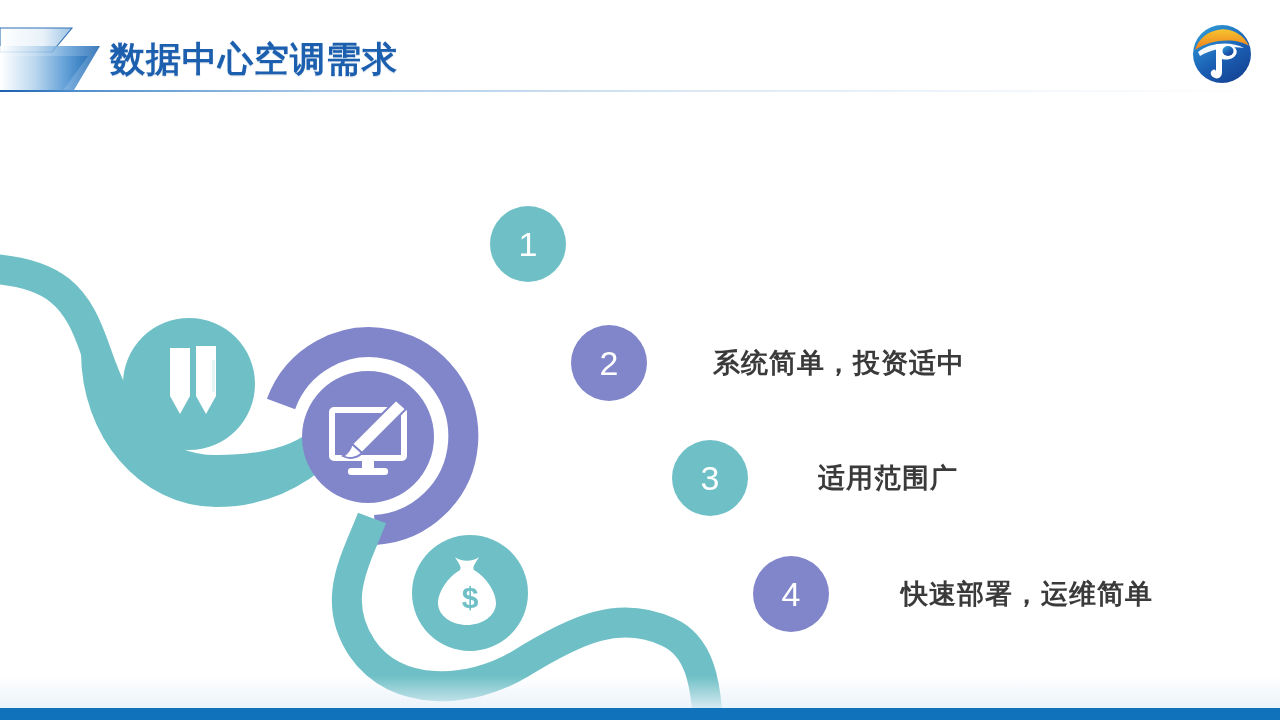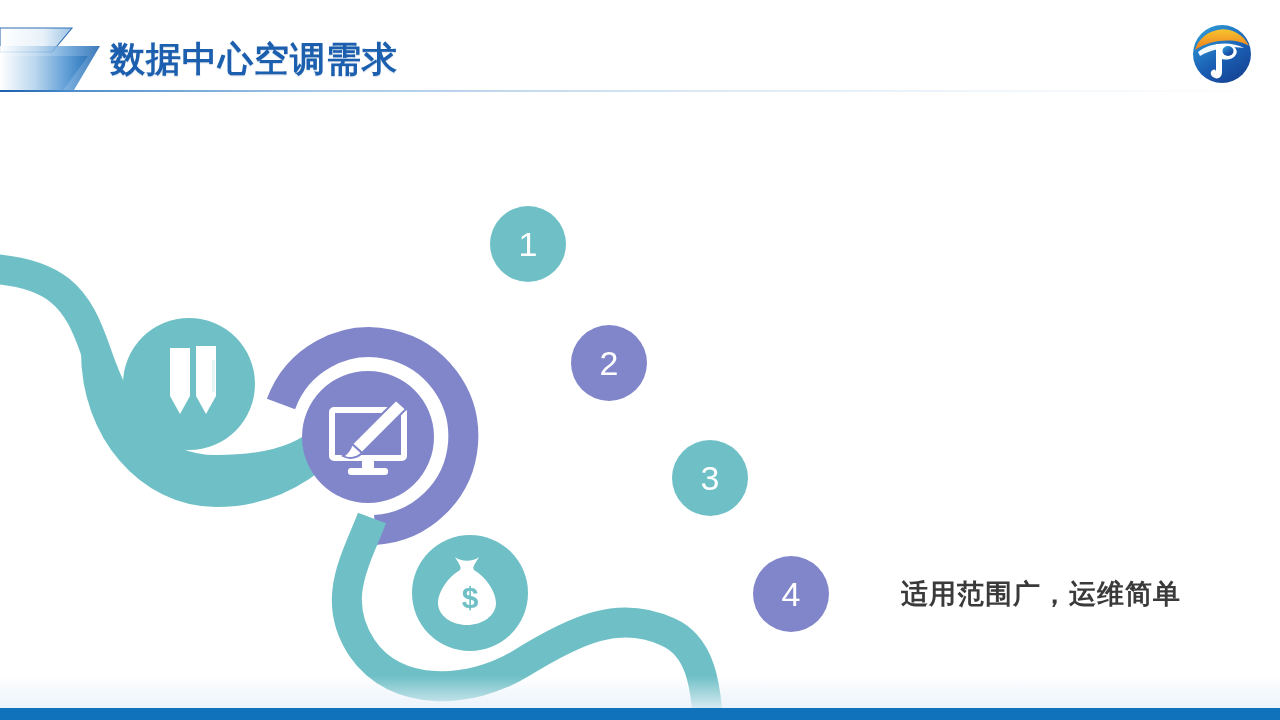--- a/index.html
+++ b/index.html
@@ -220,28 +220,30 @@
   </svg>
 
   <div class="bullets">
 
     <div class="bullet-row" id="row-1">
       <div class="bullet-badge teal">1</div>
     </div>
 
     <div class="bullet-row" id="row-2">
       <div class="bullet-badge purple">2</div>
+      <div class="bullet-text">系统简单，投资适中</div>
     </div>
 
     <div class="bullet-row" id="row-3">
       <div class="bullet-badge teal">3</div>
+      <div class="bullet-text">适用范围广</div>
     </div>
 
     <div class="bullet-row" id="row-4">
       <div class="bullet-badge purple">4</div>
-      <div class="bullet-text">适用范围广，运维简单</div>
+      <div class="bullet-text">快速部署，运维简单</div>
     </div>
   </div>
 
   <div class="footer-wash"></div>
   <div class="footer-bar"></div>
 
 </div>
 
 </body></html>

